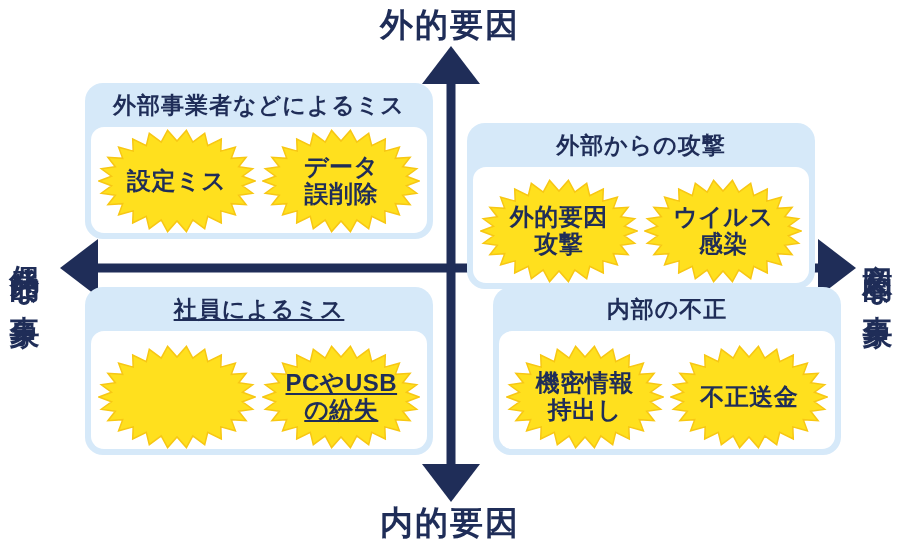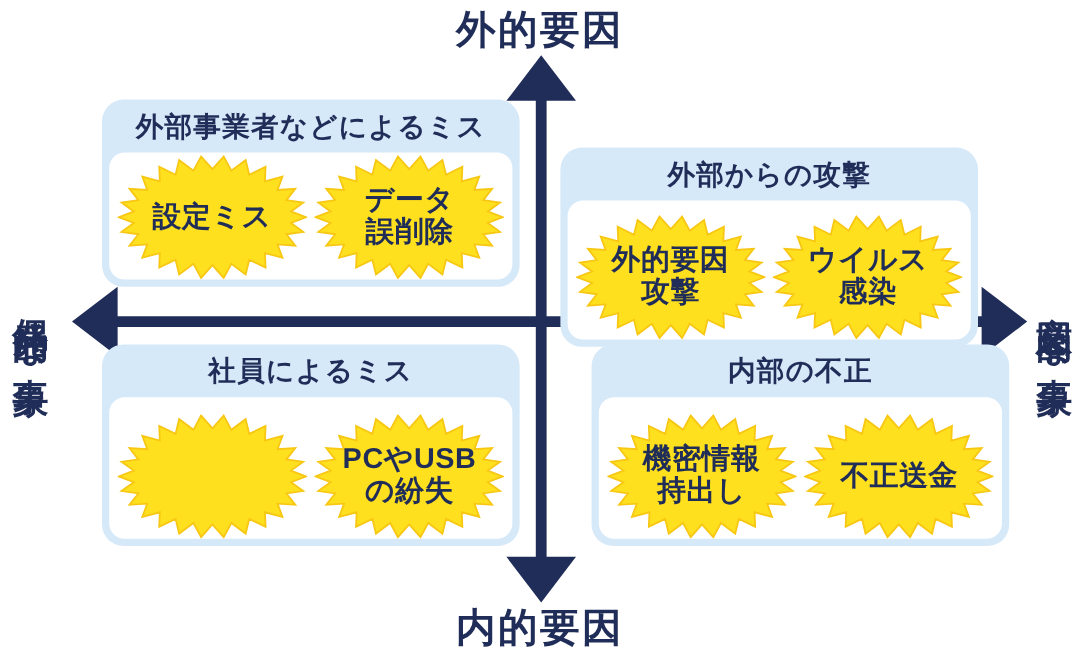--- a/index.html
+++ b/index.html
@@ -52,21 +52,21 @@
   
   .card{
     position:absolute;
     width:348px;
     background:var(--light-blue);
     border-radius:18px;
     display:flex;flex-direction:column;
   }
   .card.tl{left:85px;top:83px;height:156px;}
   .card.tr{left:467px;top:83px;height:166px;margin-top:40px;}
-  .card.bl{left:85px;top:287px;height:168px;}
+  .card.bl{left:85px;top:287px;height:168px;text-decoration:underline;}
   .card.br{left:493px;top:287px;height:168px;}
   .card-header{
     height:44px;flex:0 0 44px;
     display:flex;align-items:center;justify-content:center;
     font-size:23px;
     letter-spacing:1px;
   }
   .card-body{
     flex:1;
     margin:0 6px 6px 6px;

